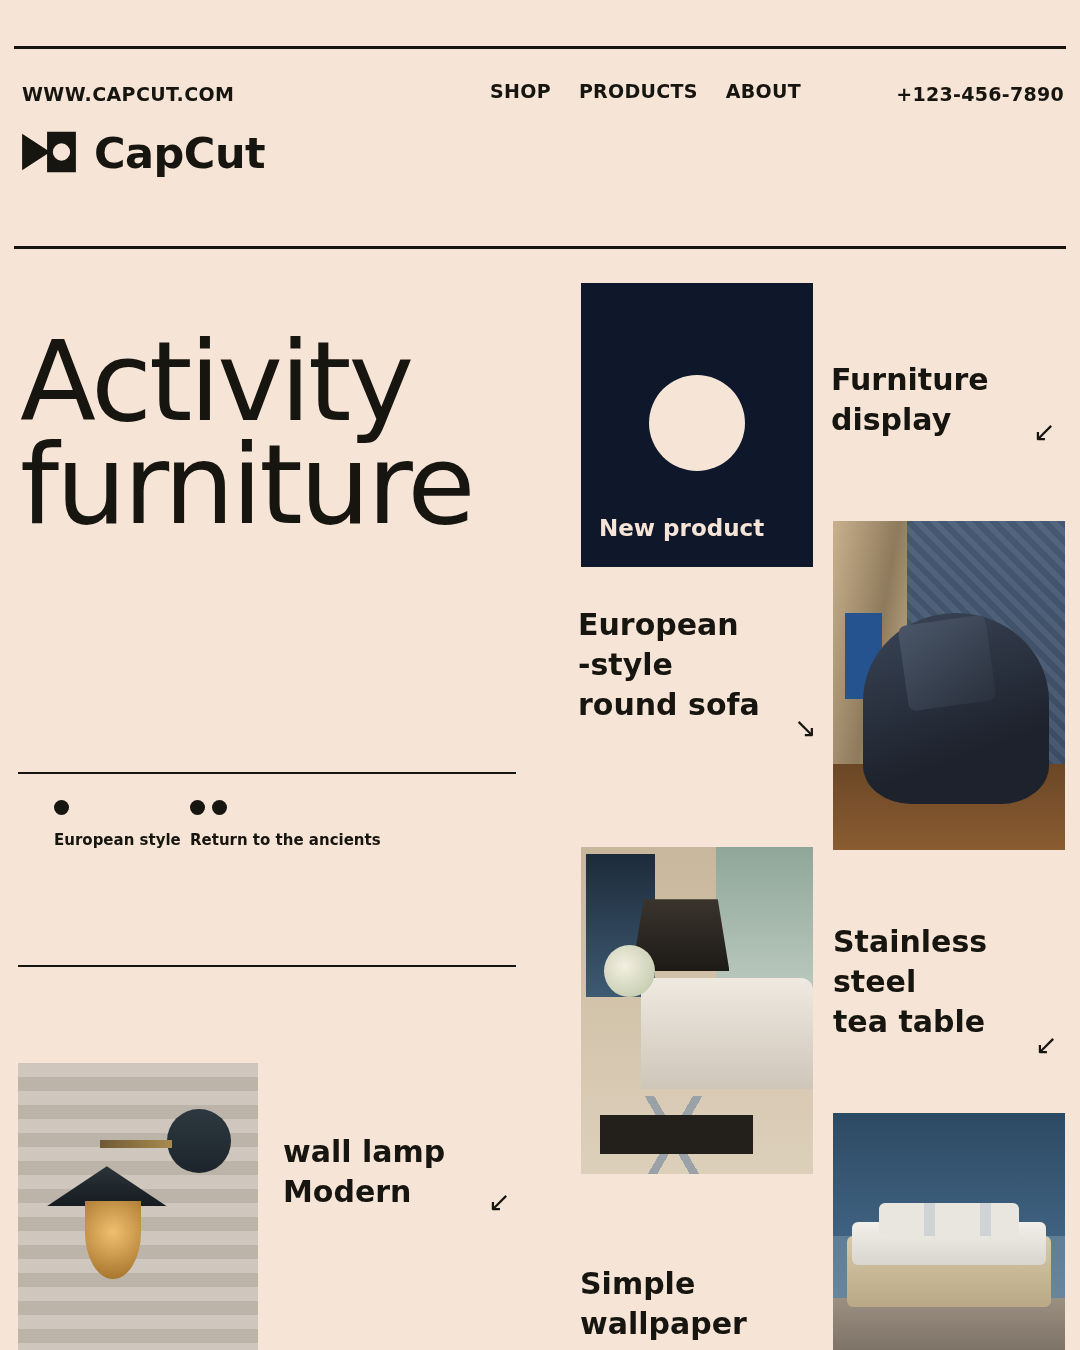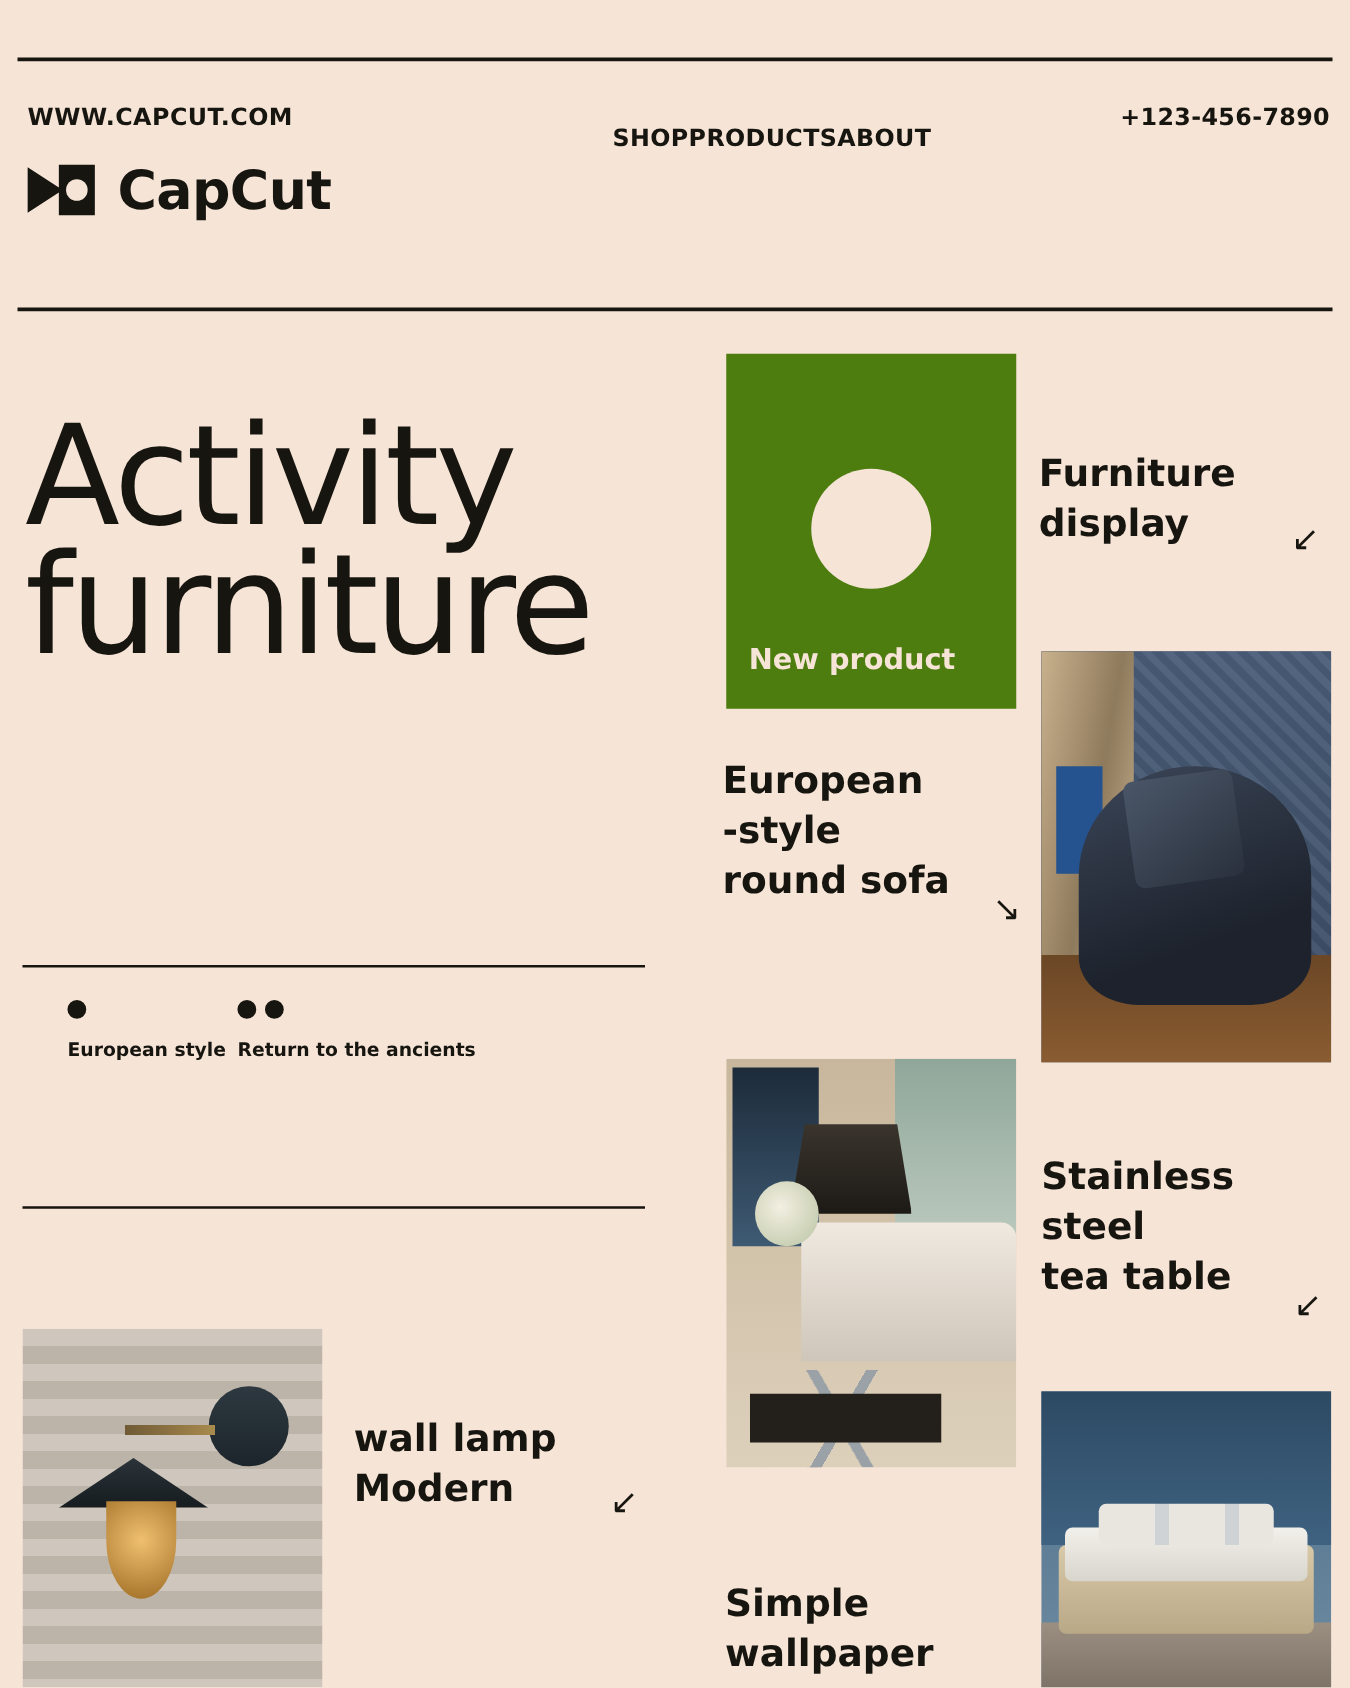--- a/index.html
+++ b/index.html
@@ -15,21 +15,21 @@
   
   .rule { position:absolute; left:14px; width:1052px; height:3px; background:#17150f; }
   .rule-top { top:46px; }
   .rule-mid { top:246px; }
 
   .nav { position:absolute; top:80px; left:0; width:1080px; height:40px; }
   .nav .url {
     position:absolute; left:22px; top:3px;
     font-size:19px; font-weight:700; letter-spacing:0.4px;
   }
-  .nav .links { position:absolute; left:490px; top:20px; display:flex; }
+  .nav .links { position:absolute; left:490px; top:0; display:flex; gap:28px; }
   .nav .links span { font-size:19px; font-weight:700; letter-spacing:0.3px; }
   .nav .phone {
     position:absolute; right:16px; top:3px;
     font-size:19px; font-weight:700; letter-spacing:0.3px;
   }
 
   .brand { position:absolute; left:18px; top:128px; display:flex; gap:14px; }
   .brand .mark { width:62px; height:48px; }
   .brand .name { font-size:43px; font-weight:700; letter-spacing:-0.5px; }
 
@@ -47,21 +47,21 @@
   .tag { position:absolute; top:0;margin-left:32px; }
   .tag.t1 { left:4px; }
   .tag.t2 { left:140px; }
   .dots { display:flex; gap:7px; margin-bottom:16px; }
   .dot { width:15px; height:15px; border-radius:50%; background:#17150f; }
   .tag .txt { font-size:15px; font-weight:700; line-height:1.25; }
 
   
   .block { position:absolute; overflow:hidden; }
 
-  .video-card { left:581px; top:283px; width:232px; height:284px; background:#4d7c0f; }
+  .video-card { left:581px; top:283px; width:232px; height:284px; background:#0f172a; }
   .play-circle {
     position:absolute; left:50%; top:92px; transform:translateX(-50%);
     width:96px; height:96px; border-radius:50%; background:#f6e4d7;
   }
   .play-tri {
     position:absolute; left:50%; top:92px; transform:translateX(-26px);
     width:0; height:0; margin-left:8px; margin-top:22px;
     border-left:56px solid #f6e4d7; border-top:26px solid transparent; border-bottom:26px solid transparent;
   }
   .video-card .label {

